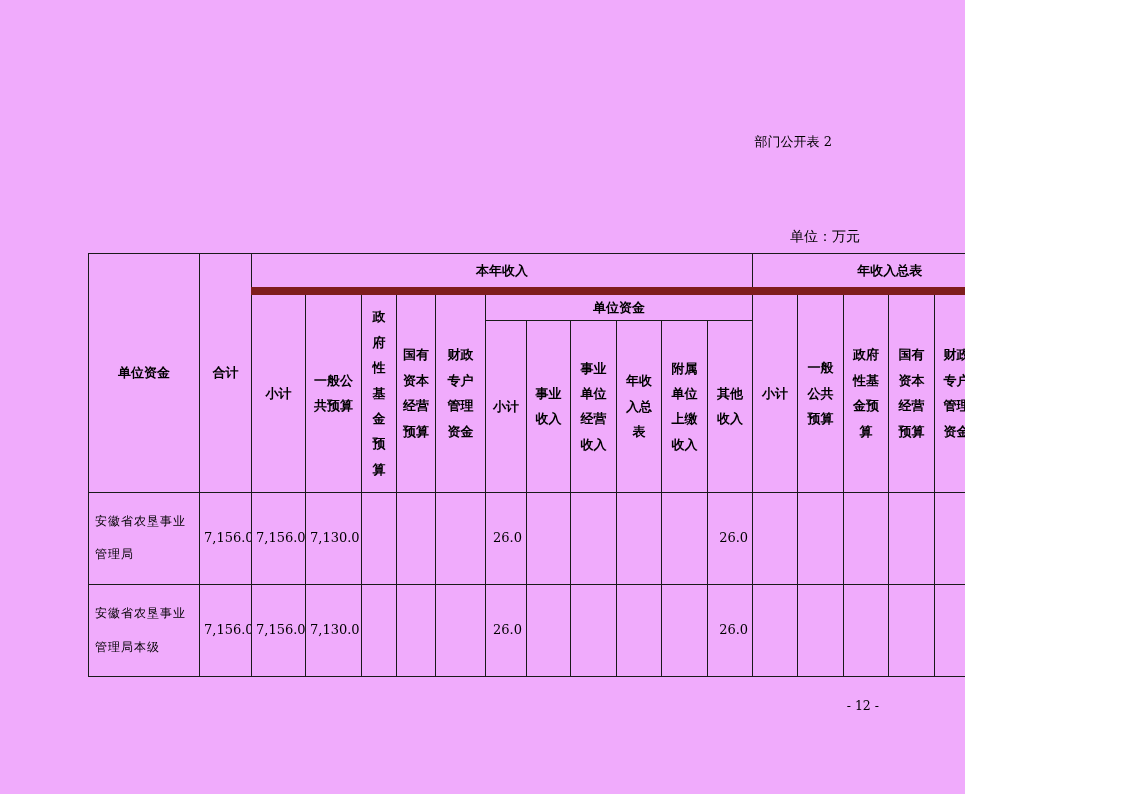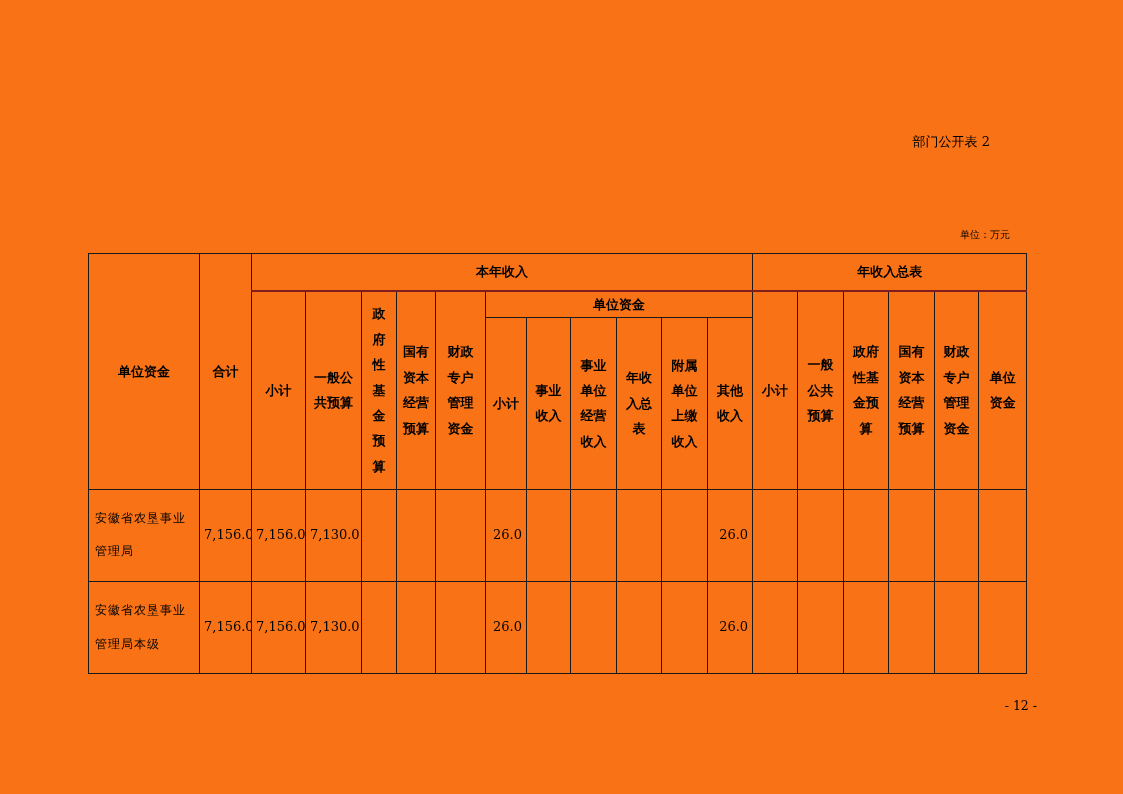--- a/index.html
+++ b/index.html
@@ -3,52 +3,52 @@
 <meta charset="utf-8">
 <style>
   * { margin:0; padding:0; box-sizing:border-box; }
   html,body { background:#ffffff; }
   body {
     width:1123px; height:794px;
     font-family:"DejaVu Serif","Liberation Serif",serif;
     color:#000;
   }
   .page {
-    position:relative; width:1123px; height:794px;
-    background:#f97316; overflow:hidden;
+    position:relative; width:965px; height:794px;
+    background:#f0abfc; overflow:hidden;
   }
   .doc-note {
     position:absolute; top:133px; right:133px;
     font-size:13px; color:#000;
   }
   .title {
     position:absolute; top:173px; left:0; width:100%;
     text-align:center; font-size:21px; font-weight:700;
     letter-spacing:0.5px;
   }
   .unit-note {
-    position:absolute; top:228px; right:113px;
-    font-size:10px;
+    position:absolute; top:228px; right:105px;
+    font-size:14px;
   }
   table.budget-table {
     position:absolute; left:88px; top:253px;
     width:938px; border-collapse:collapse; table-layout:fixed;
   }
   .budget-table th, .budget-table td {
     border:1px solid #1a1a1a;
     overflow:hidden;
   }
   .budget-table th {
     font-size:13px; font-weight:700; text-align:center;
     vertical-align:middle; padding:0 5px; line-height:1.95;
     word-break:normal;
   }
   .budget-table th.pad8 { padding:0 8px; }
   .budget-table th.pad6 { padding:0 6px; }
-  .budget-table th.thick { border-bottom:2px solid #7f1d1d; }
+  .budget-table th.thick { border-bottom:8px solid #7f1d1d; }
   .budget-table td {
     font-size:13px; text-align:right; vertical-align:middle;
     padding:0 4px; line-height:2.8;
   }
   .budget-table td.dept-cell {
     text-align:left; padding:12px 6px; font-size:12px;
     letter-spacing:1px; line-height:2.8;
   }
   .row-group   { height:37px; }
   .row-sub     { height:25px; }

